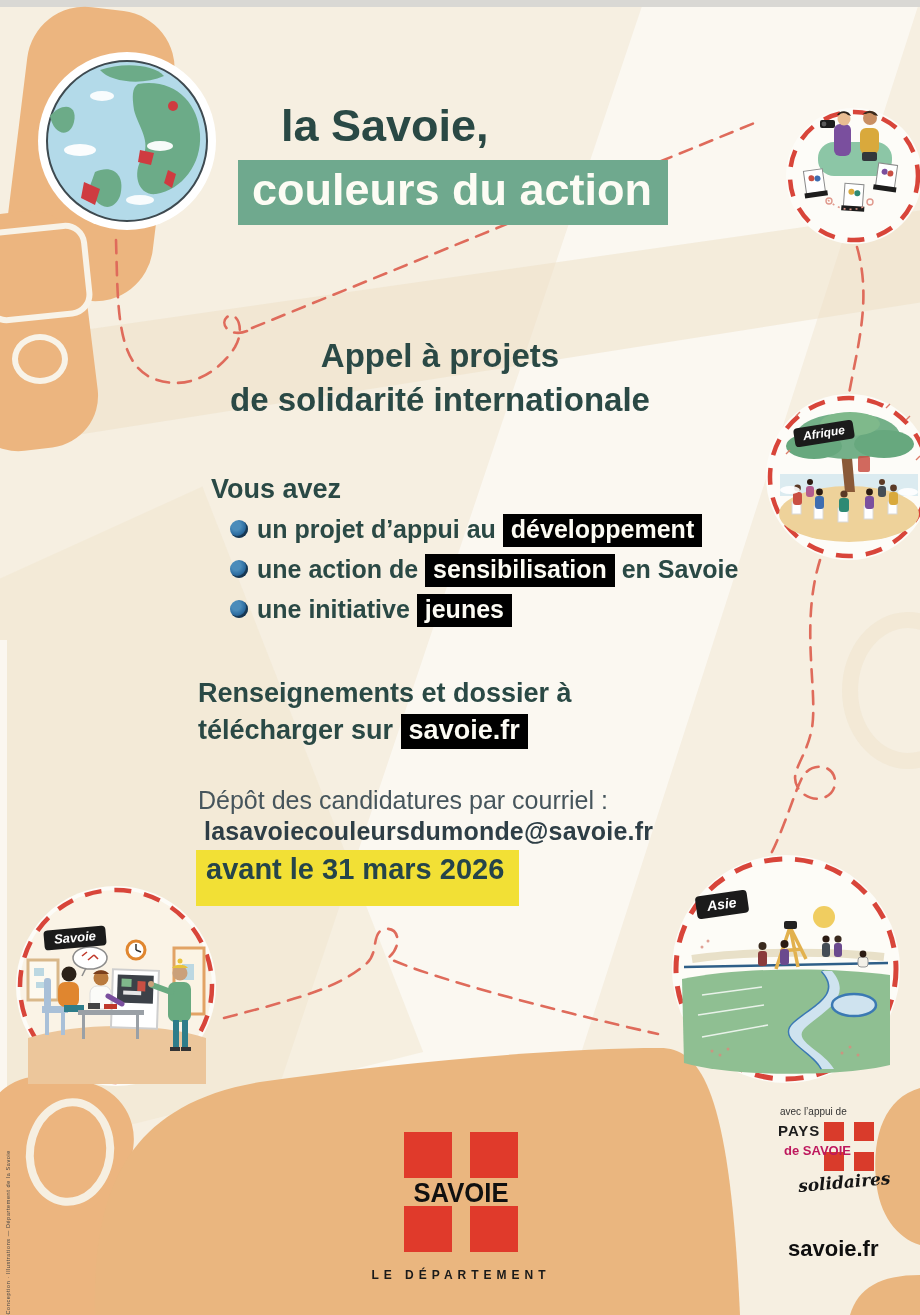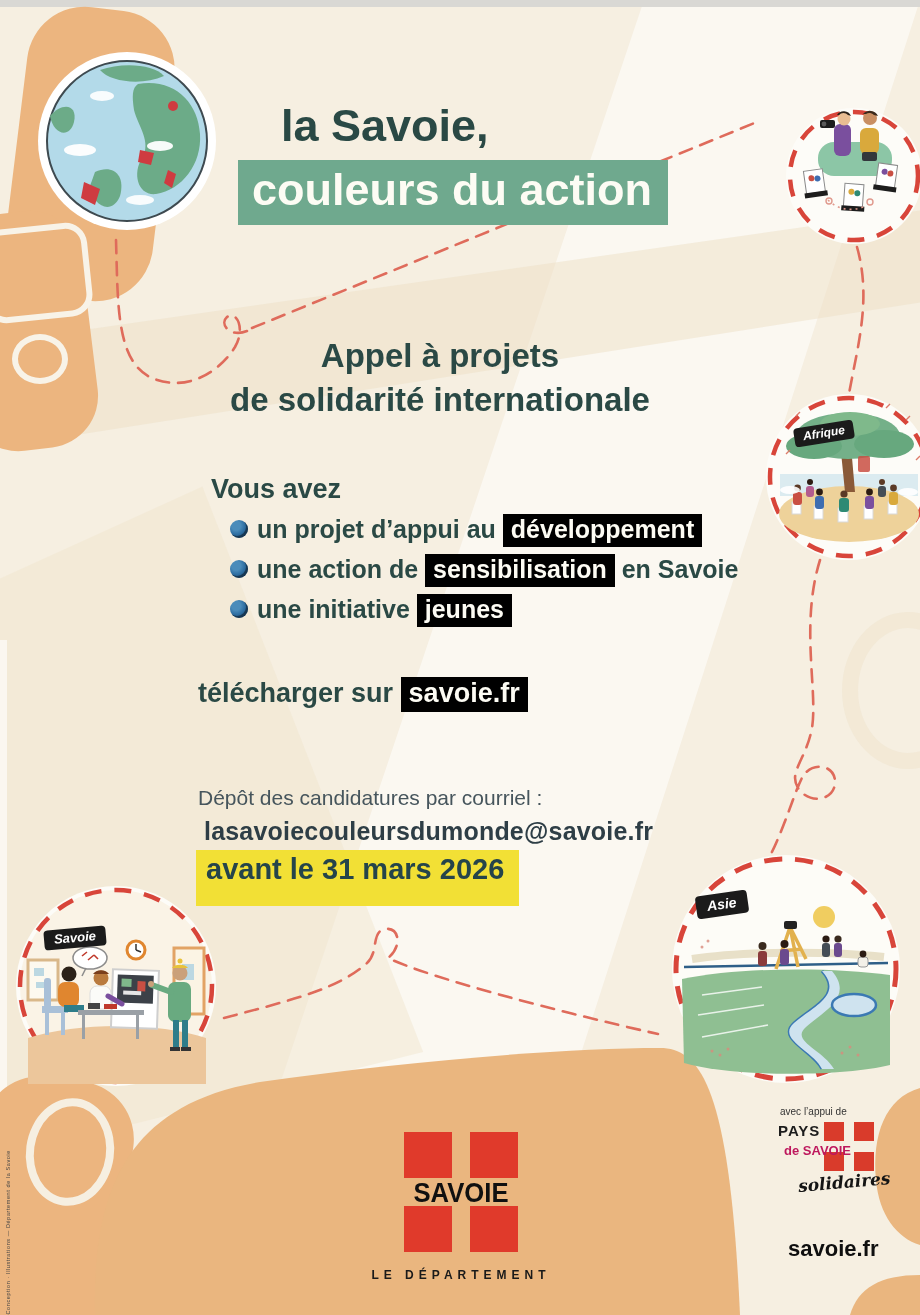--- a/index.html
+++ b/index.html
@@ -29,21 +29,21 @@
             padding:4px 16px 9px 14px;}
   .headline{left:140px;top:334px;width:600px;text-align:center;font-size:33px;line-height:1.34;font-weight:700;}
   .intro{left:211px;top:474px;font-size:27px;font-weight:700;}
   .bullets{left:230px;top:509px;}
   .bullet-row{display:flex;align-items:center;height:40px;font-size:25px;font-weight:700;color:#2a4945;}
   .globe-bullet{width:18px;height:18px;border-radius:50%;margin-right:9px;flex:0 0 auto;
     background:radial-gradient(circle at 34% 32%, #4b8cba 0 26%, #2d6da1 52%, #1c3b57 100%);
     box-shadow:inset -2px -2px 0 rgba(10,25,40,.55);}
   .hl{background:#000000;color:#fdfcf4;padding:1px 8px 4px;}
   .download{left:198px;top:675px;font-size:27px;font-weight:700;line-height:1.38;}
-  .sub-label{left:198px;top:786px;font-size:21px;font-weight:400;color:#46555c;}
+  .sub-label{left:198px;top:786px;font-size:25px;font-weight:400;color:#46555c;}
   .sub-email{left:204px;top:817px;font-size:25px;font-weight:700;color:#2e3e46;letter-spacing:.2px;}
   .deadline{left:196px;top:850px;background:#f2e035;color:#25444a;font-size:29px;font-weight:800;
             padding:3px 15px 20px 10px;}
   
   .circ{border-radius:50%;background:#fdfcf8;}
   .circ svg{display:block;}
   .badge{background:#1b1b1b;color:#fff;font-style:italic;font-weight:700;border-radius:4px;z-index:6;}
   .badge-africa{left:794px;top:424px;font-size:12px;padding:2px 9px 3px;transform:rotate(-9deg);}
   .badge-asia{left:696px;top:893px;font-size:14px;padding:3px 11px 4px;transform:rotate(-8deg);}
   .badge-savoie{left:44px;top:928px;font-size:13px;padding:2px 10px 3px;transform:rotate(-5deg);}
@@ -310,20 +310,21 @@
       <span class="globe-bullet"></span>
       <span><span>une action de </span><span class="hl">sensibilisation</span><span> en Savoie</span></span>
     </div>
     <div class="bullet-row">
       <span class="globe-bullet"></span>
       <span><span>une initiative </span><span class="hl">jeunes</span><span></span></span>
     </div>
   </div>
 
   <div class="abs download teal">
+    <div>Renseignements et dossier à</div>
     <div><span>télécharger sur </span><span class="hl">savoie.fr</span></div>
   </div>
 
   <div class="abs sub-label">Dépôt des candidatures par courriel :</div>
   <div class="abs sub-email">lasavoiecouleursdumonde@savoie.fr</div>
   <div class="abs deadline">avant le 31 mars 2026</div>
 
   <div class="abs dept-logo">
     <div class="dept-sq" style="left:0;top:0;"></div>
     <div class="dept-sq" style="left:66px;top:0;"></div>

